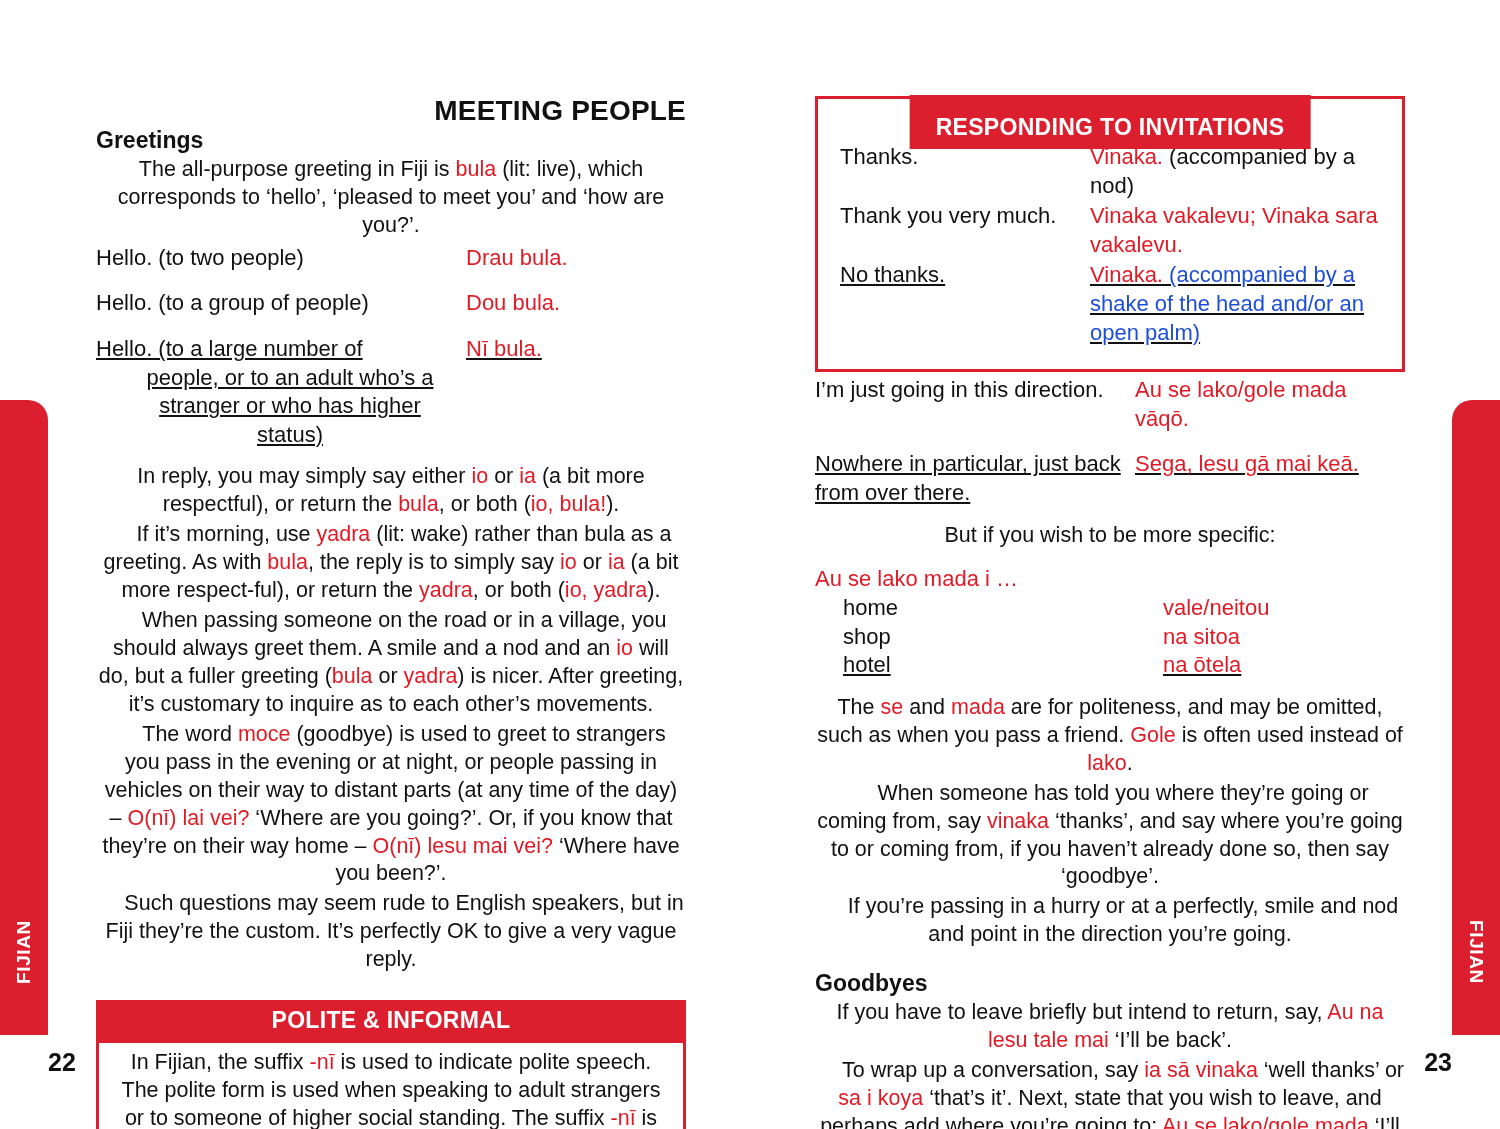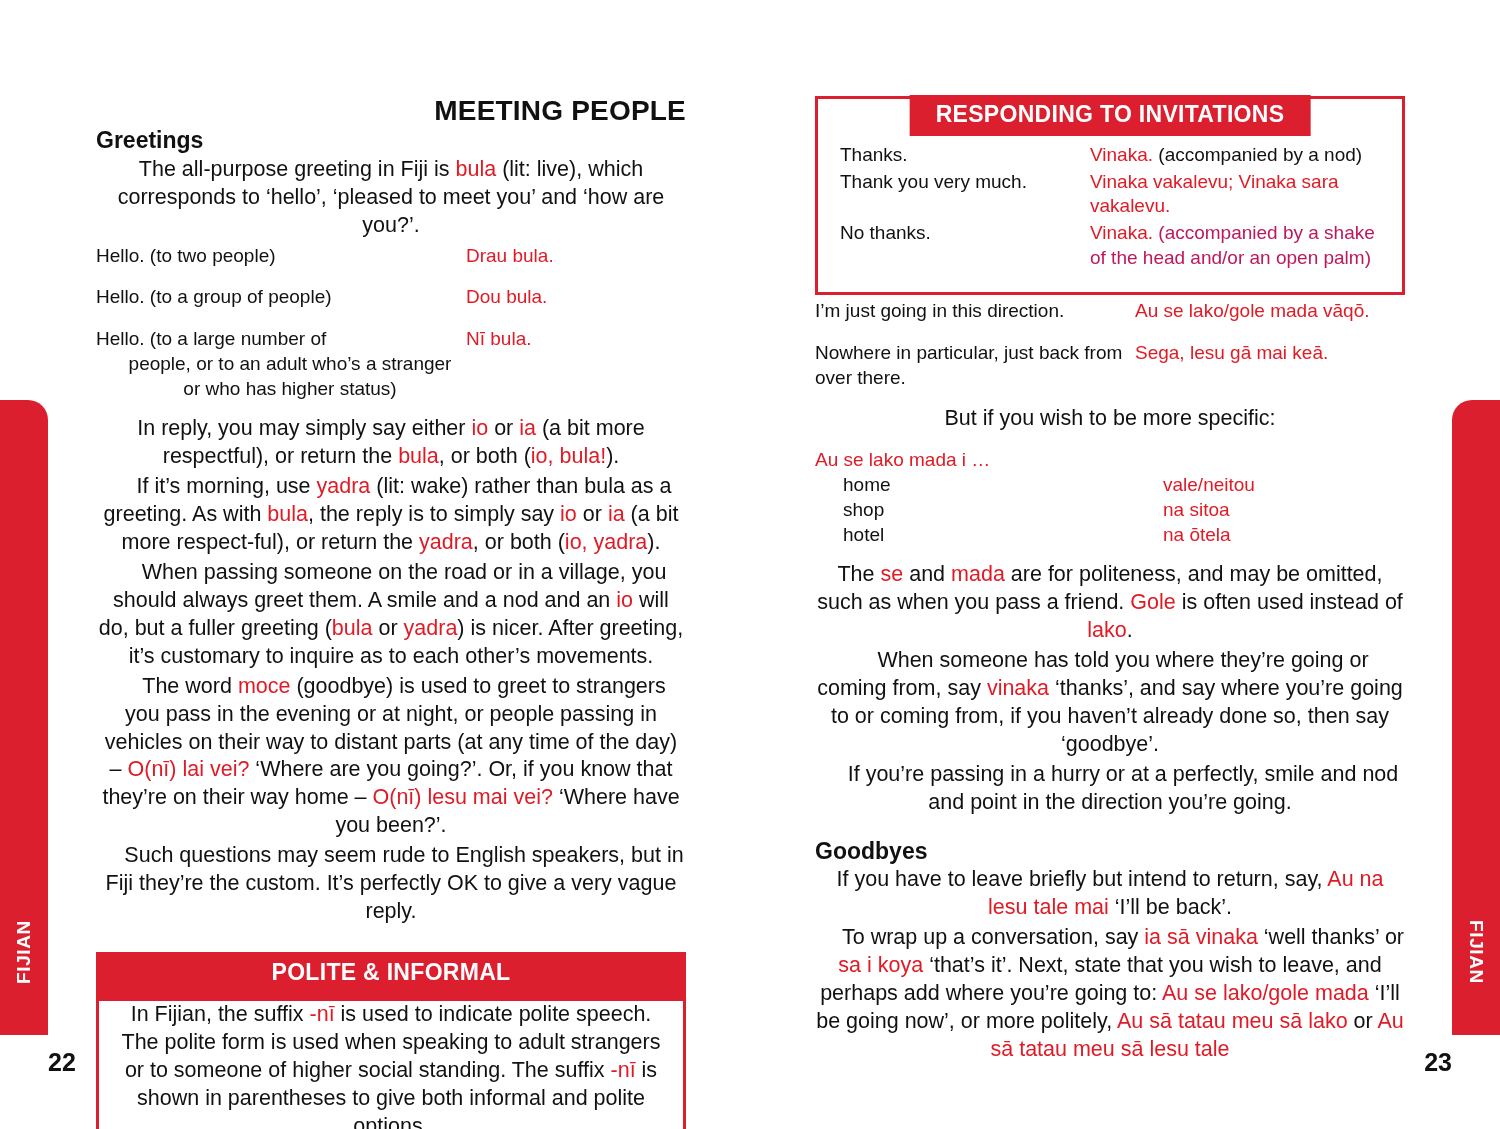--- a/index.html
+++ b/index.html
@@ -79,25 +79,25 @@
     margin-top: 2px;
   }
   p.body.indent { text-indent: 26px; }
   p.body.gap { margin-top: 14px; }
   .red { color: #e01b26; }
 
   
   .phrases { margin-top: 4px; }
   .phrase-row {
     display: flex;
-    font-size: 19px;
+    font-size: 22px;
     line-height: 1.30;
     margin-bottom: 17px;
   }
-  .phrase-row:last-child { margin-bottom: 0; }
+  .phrase-row:last-child { margin-bottom: 0; text-decoration: underline; }
   .phrase-en { width: 370px; padding-right: 10px; }
   .phrase-fj { flex: 1; color: #e01b26; }
   .hang { display: block; padding-left: 28px; text-align: center; }
 
   
   .phrases-tight .phrase-row { margin-bottom: 0; }
   .sub-item .phrase-en { padding-left: 28px; }
   .sub-item .phrase-fj { padding-left: 28px; }
 
   
@@ -109,27 +109,27 @@
   .callout-banner {
     position: absolute;
     top: -1px;
     left: 50%;
     transform: translate(-50%, 0);
     background: #dc1f2e;
     color: #ffffff;
     font-weight: bold;
     font-size: 23px;
     letter-spacing: .3px;
-    padding: 6px 26px 8px 26px;
+    padding: 19px 26px 8px 26px;
     white-space: nowrap;
     z-index: 2;
   }
   .callout-banner.full {
     left: 0; transform: none; width: 100%; text-align: center;
-    top: 0; padding: 7px 0 15px 0;
+    top: 0; padding: 7px 0 9px 0;
   }
   .callout-body {
     padding: 20px 22px 20px 22px;
     font-size: 21.5px;
     line-height: 1.30;
   }
   .callout-body.with-banner-offset { padding-top: 44px; }
   .callout-body .phrase-row { margin-bottom: 2px; }
   .callout-body .phrase-en { width: 250px; }
 </style>
@@ -199,21 +199,21 @@
           <div class="phrase-row">
             <div class="phrase-en">Thanks.</div>
             <div class="phrase-fj"><span class="red">Vinaka.</span><span style="color:#111"> (accompanied by a nod)</span></div>
           </div>
           <div class="phrase-row">
             <div class="phrase-en">Thank you very much.</div>
             <div class="phrase-fj">Vinaka vakalevu; Vinaka sara vakalevu.</div>
           </div>
           <div class="phrase-row">
             <div class="phrase-en">No thanks.</div>
-            <div class="phrase-fj"><span class="red">Vinaka.</span><span style="color:#be185d"> (accompanied by a shake of the head and/or an open palm)</span></div>
+            <div class="phrase-fj"><span class="red">Vinaka.</span><span style="color:#1d4ed8"> (accompanied by a shake of the head and/or an open palm)</span></div>
           </div>
         </div>
       </div>
     </div>
 
     <div class="phrases">
       <div class="phrase-row">
         <div class="phrase-en" style="width:320px">I’m just going in this direction.</div>
         <div class="phrase-fj">Au se lako/gole mada vāqō.</div>
       </div>

